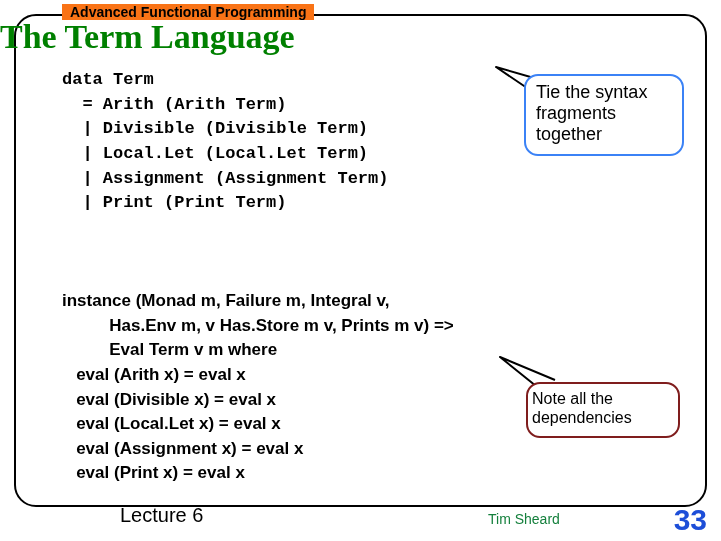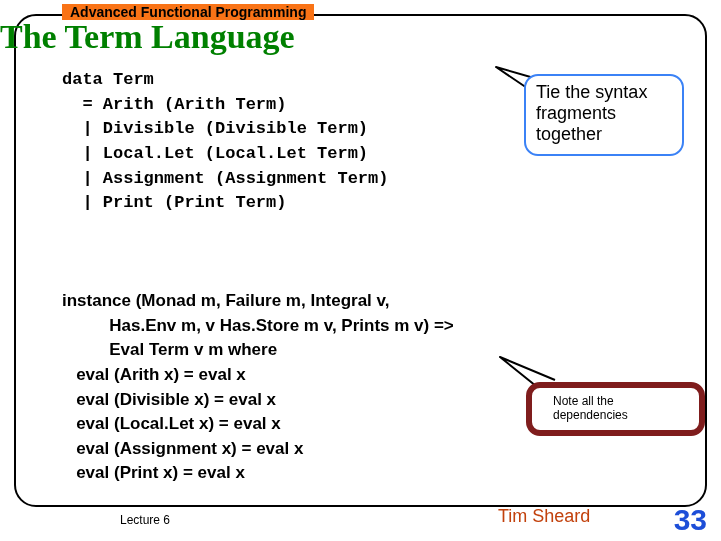--- a/index.html
+++ b/index.html
@@ -77,53 +77,53 @@
     font-family: Arial, sans-serif;
     font-size: 18px;
     background: #fff;
     line-height: 1.18;
   }
   .callout2 {
     position: absolute;
     left: 526px;
     top: 382px;
     width: 136px;
-    border: 6px solid #7f1d1d;
+    border: 2px solid #7f1d1d;
     border-radius: 14px;
-    padding: 6px 10px 8px 21px;
+    padding: 6px 10px 8px 4px;
     font-family: Arial, sans-serif;
-    font-size: 12px;
+    font-size: 16px;
     background: #fff;
     line-height: 1.18;
   }
   .tail1 {
     position: absolute;
     left: 493px;
     top: 64px;
   }
   .tail2 {
     position: absolute;
     left: 497px;
     top: 354px;
   }
   .lecture {
     position: absolute;
     left: 120px;
     bottom: 14px;
     font-family: Arial, sans-serif;
-    font-size: 12px;
+    font-size: 20px;
     color: #000;
   }
   .author {
     position: absolute;
-    left: 498px;
+    left: 488px;
     bottom: 14px;
     font-family: Arial, sans-serif;
-    font-size: 18px;
-    color: #c2410c;
+    font-size: 14px;
+    color: #15803d;
   }
   .pagenum {
     position: absolute;
     right: 14px;
     bottom: 4px;
     font-family: Arial, sans-serif;
     font-weight: bold;
     font-size: 30px;
     color: #1d4ed8;
   }

